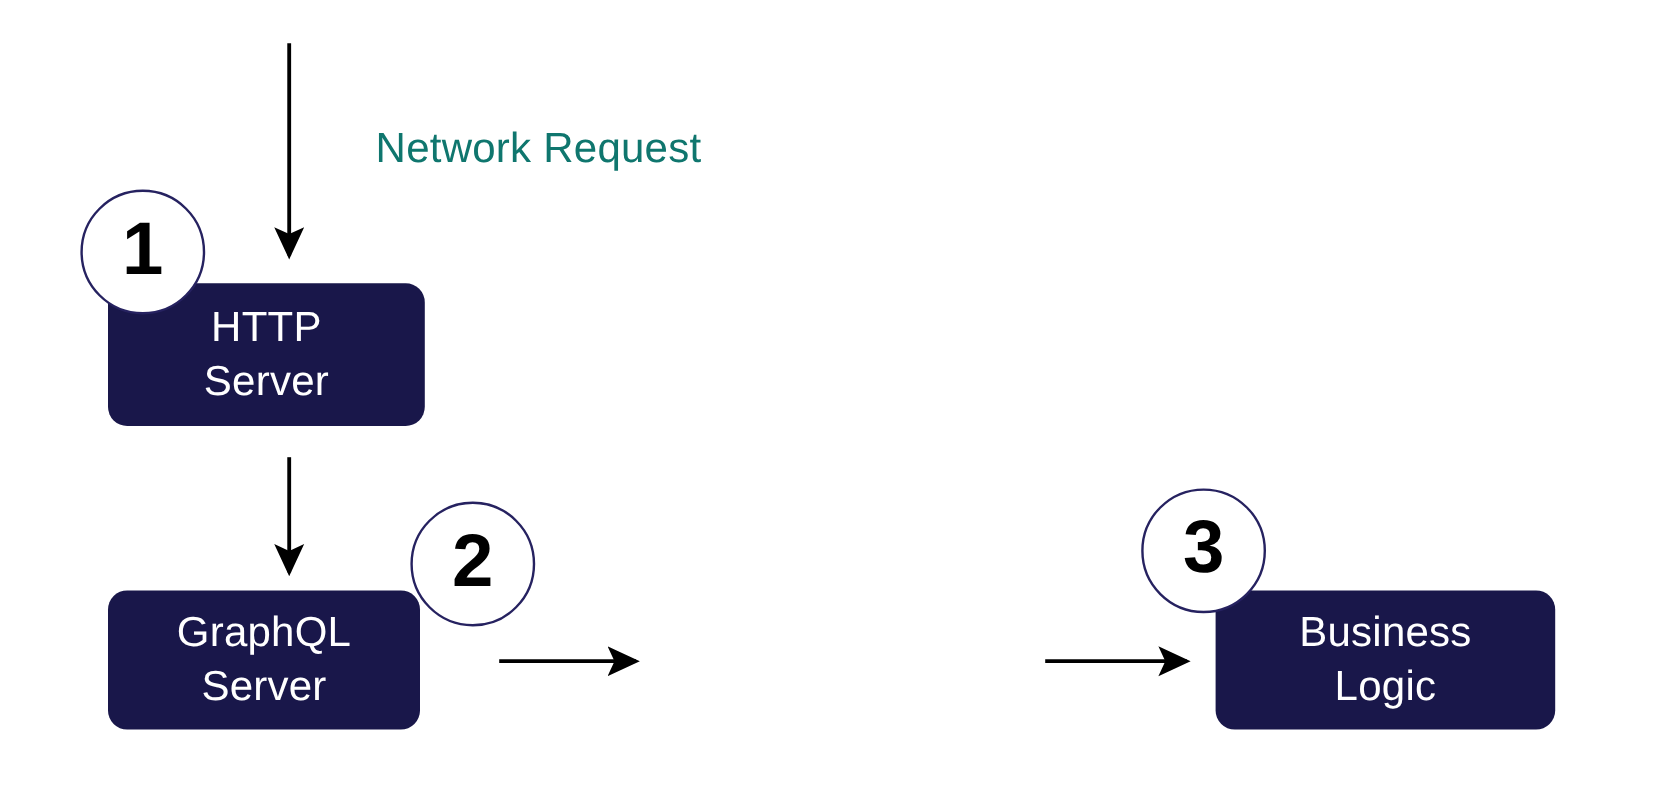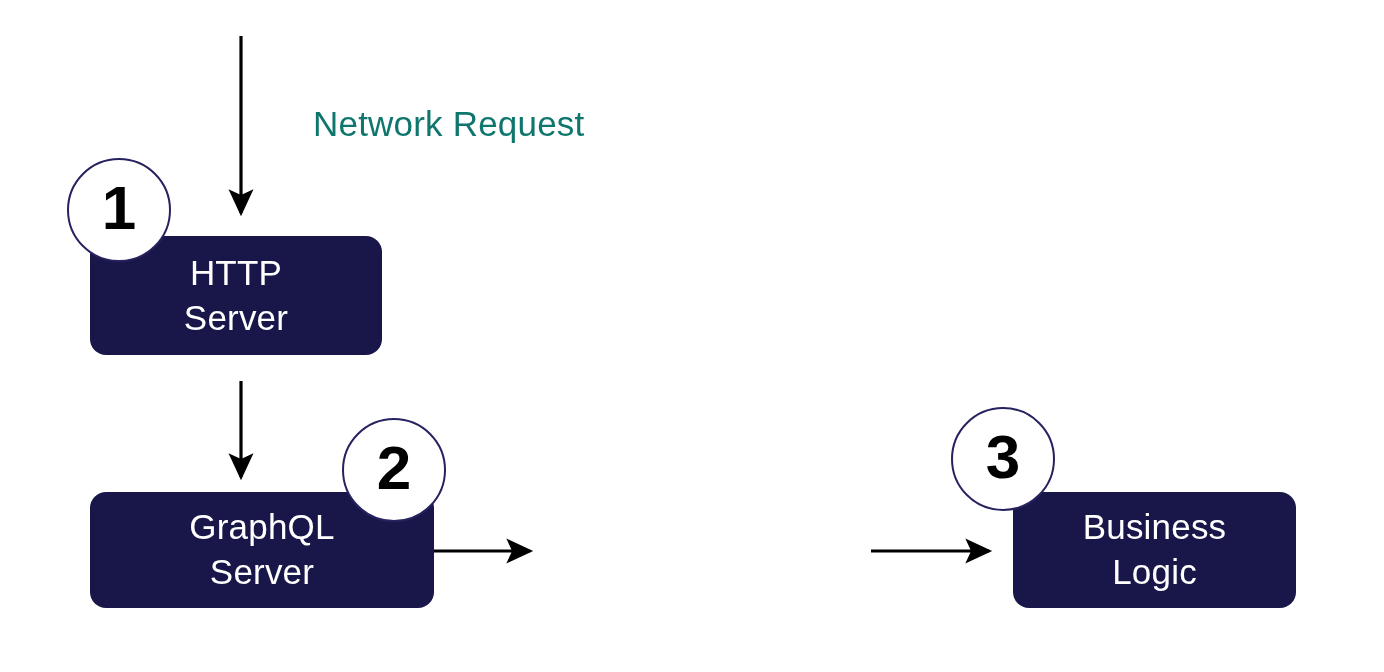--- a/index.html
+++ b/index.html
@@ -41,22 +41,22 @@
     line-height: 1.28;
     letter-spacing: 0.2px;
     z-index: 2;
   }
   .node-label {
     display: block;
     white-space: pre-line;
     padding: 0 10px;
   }
 
-  #node-http-server   { left: 90px;   top: 236px; width: 292px; height: 119px; }
-  #node-graphql-server{ left: 90px;   top: 492px; width: 344px; height: 116px; }
+  #node-http-server   { left: 90px;   top: 236px; width: 264px; height: 119px; }
+  #node-graphql-server{ left: 90px;   top: 492px; width: 260px; height: 116px; }
   #node-resolver      { left: 563px;  top: 492px; width: 265px; height: 116px; }
   #node-business-logic{ left: 1013px; top: 492px; width: 283px; height: 116px; text-align: center; }
 
   
   .step-badge {
     position: absolute;
     width: 104px;
     height: 104px;
     border-radius: 50%;
     background: #ffffff;

